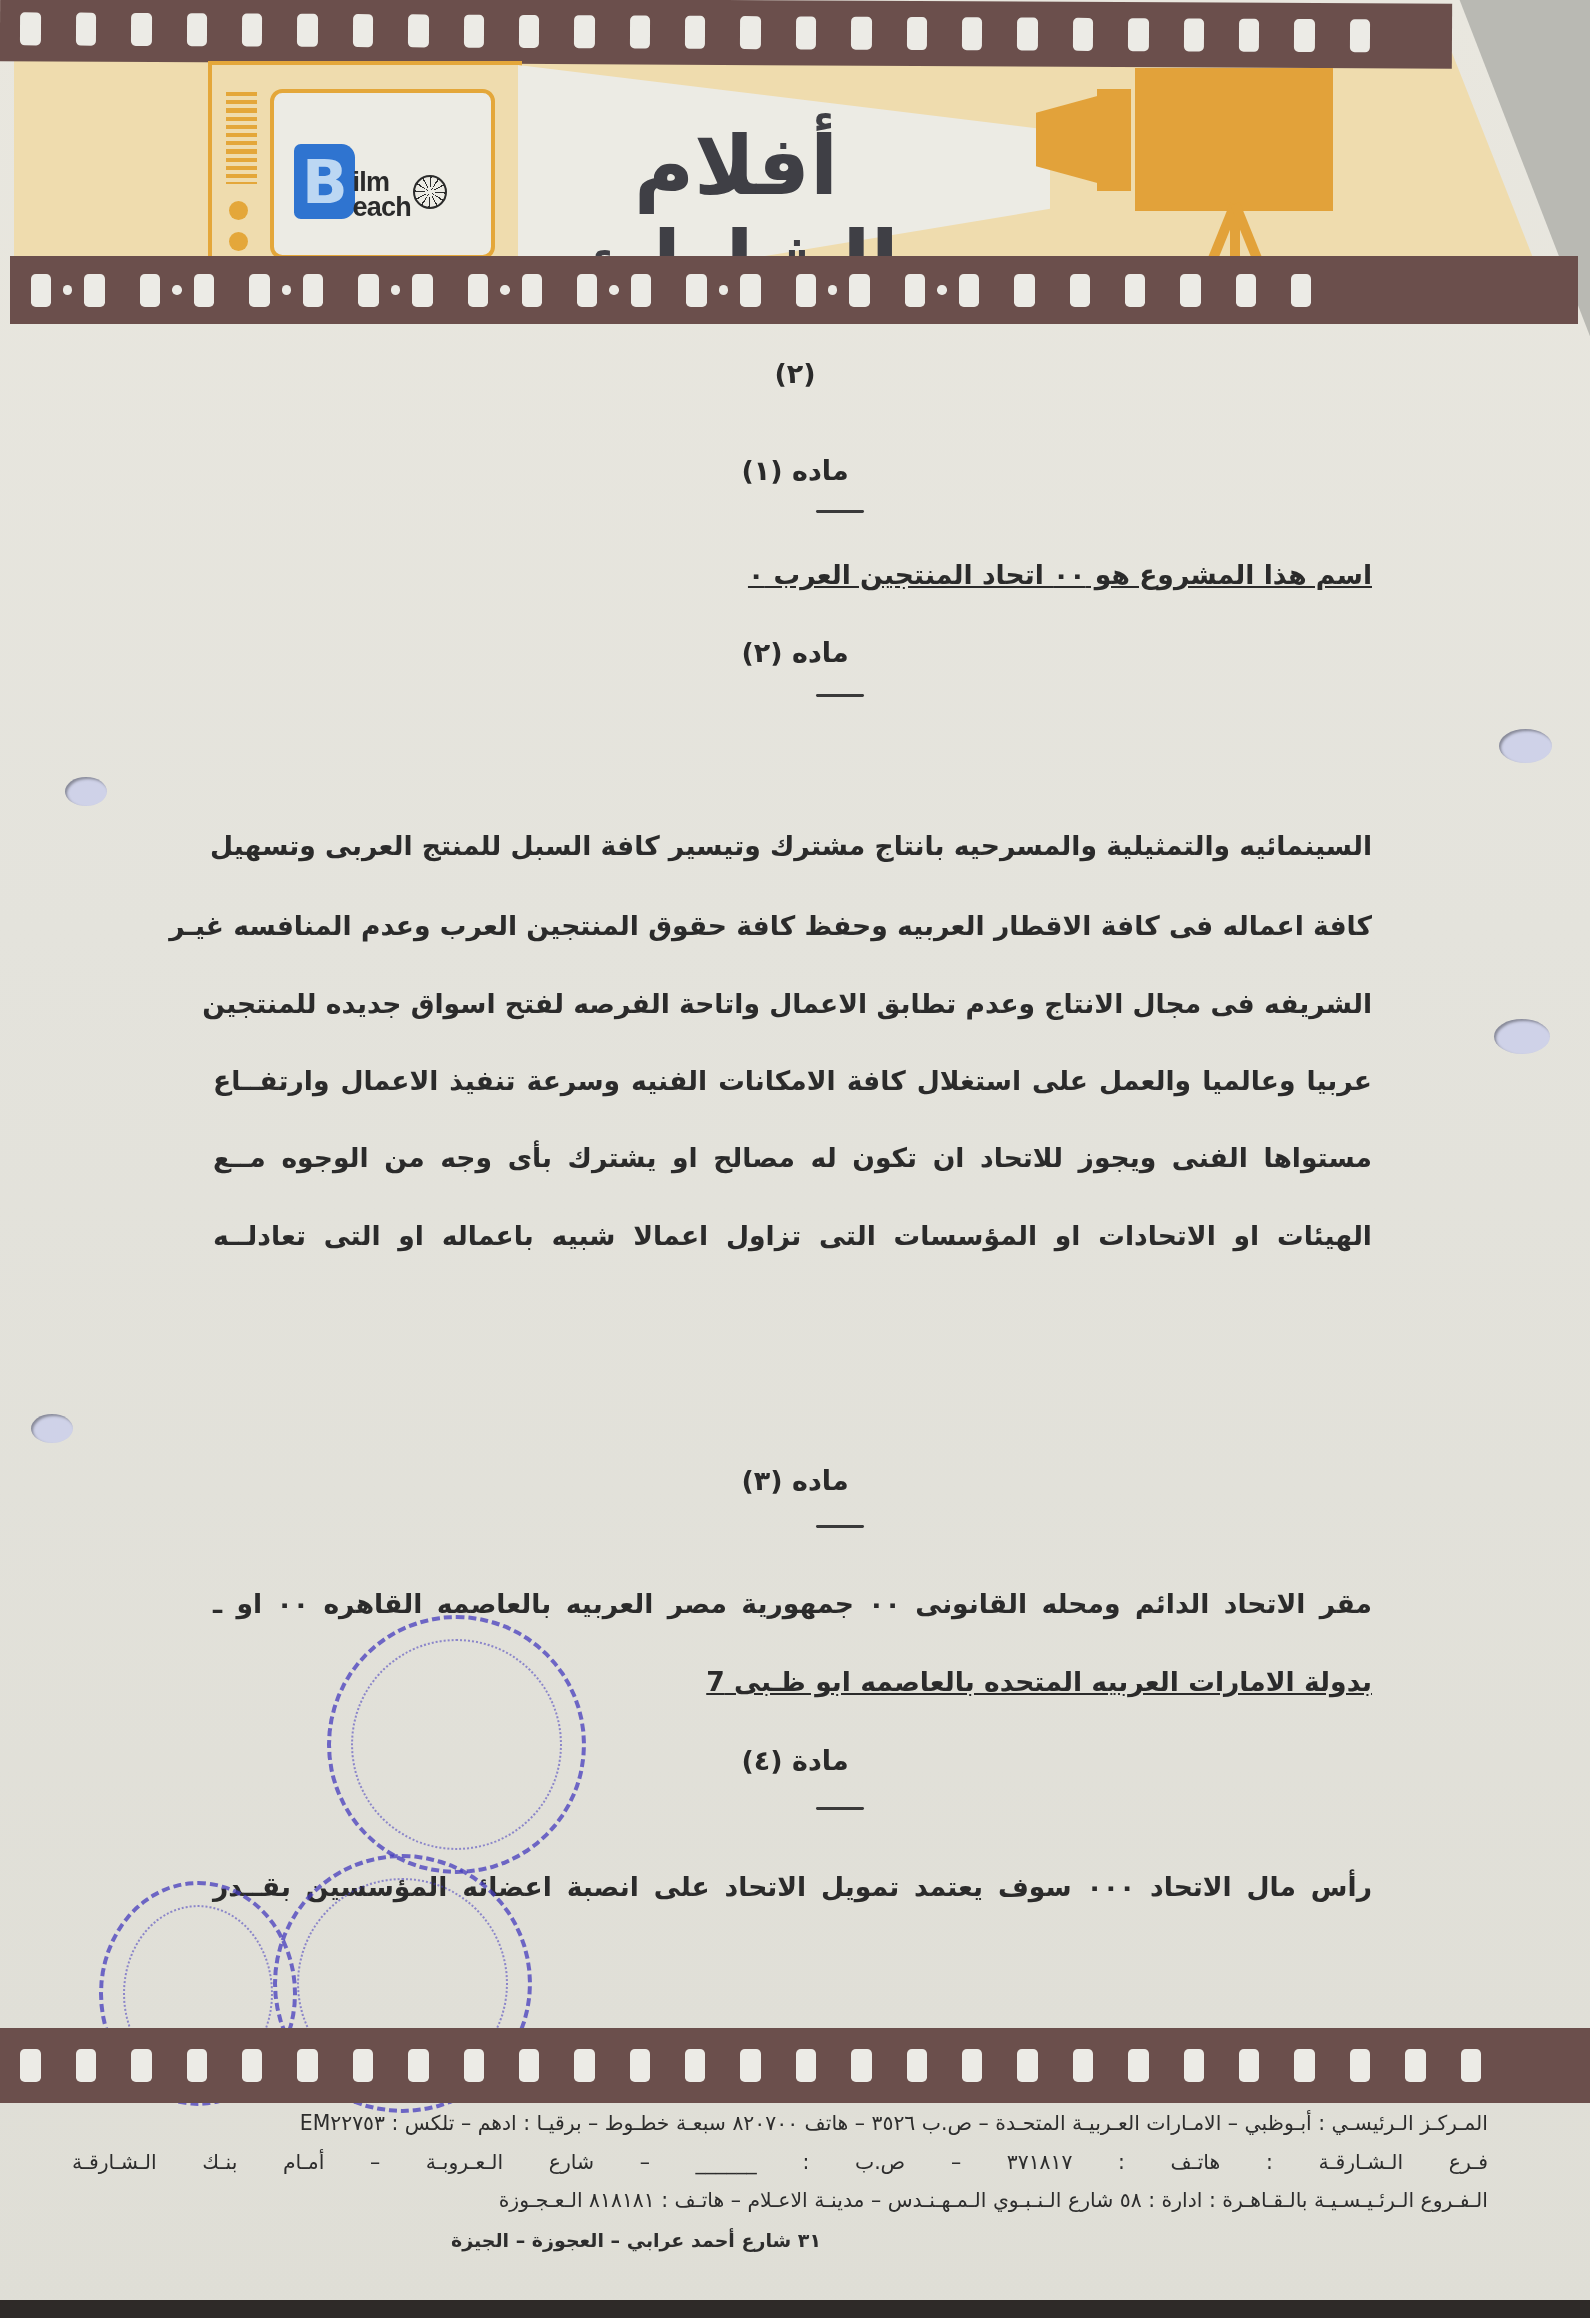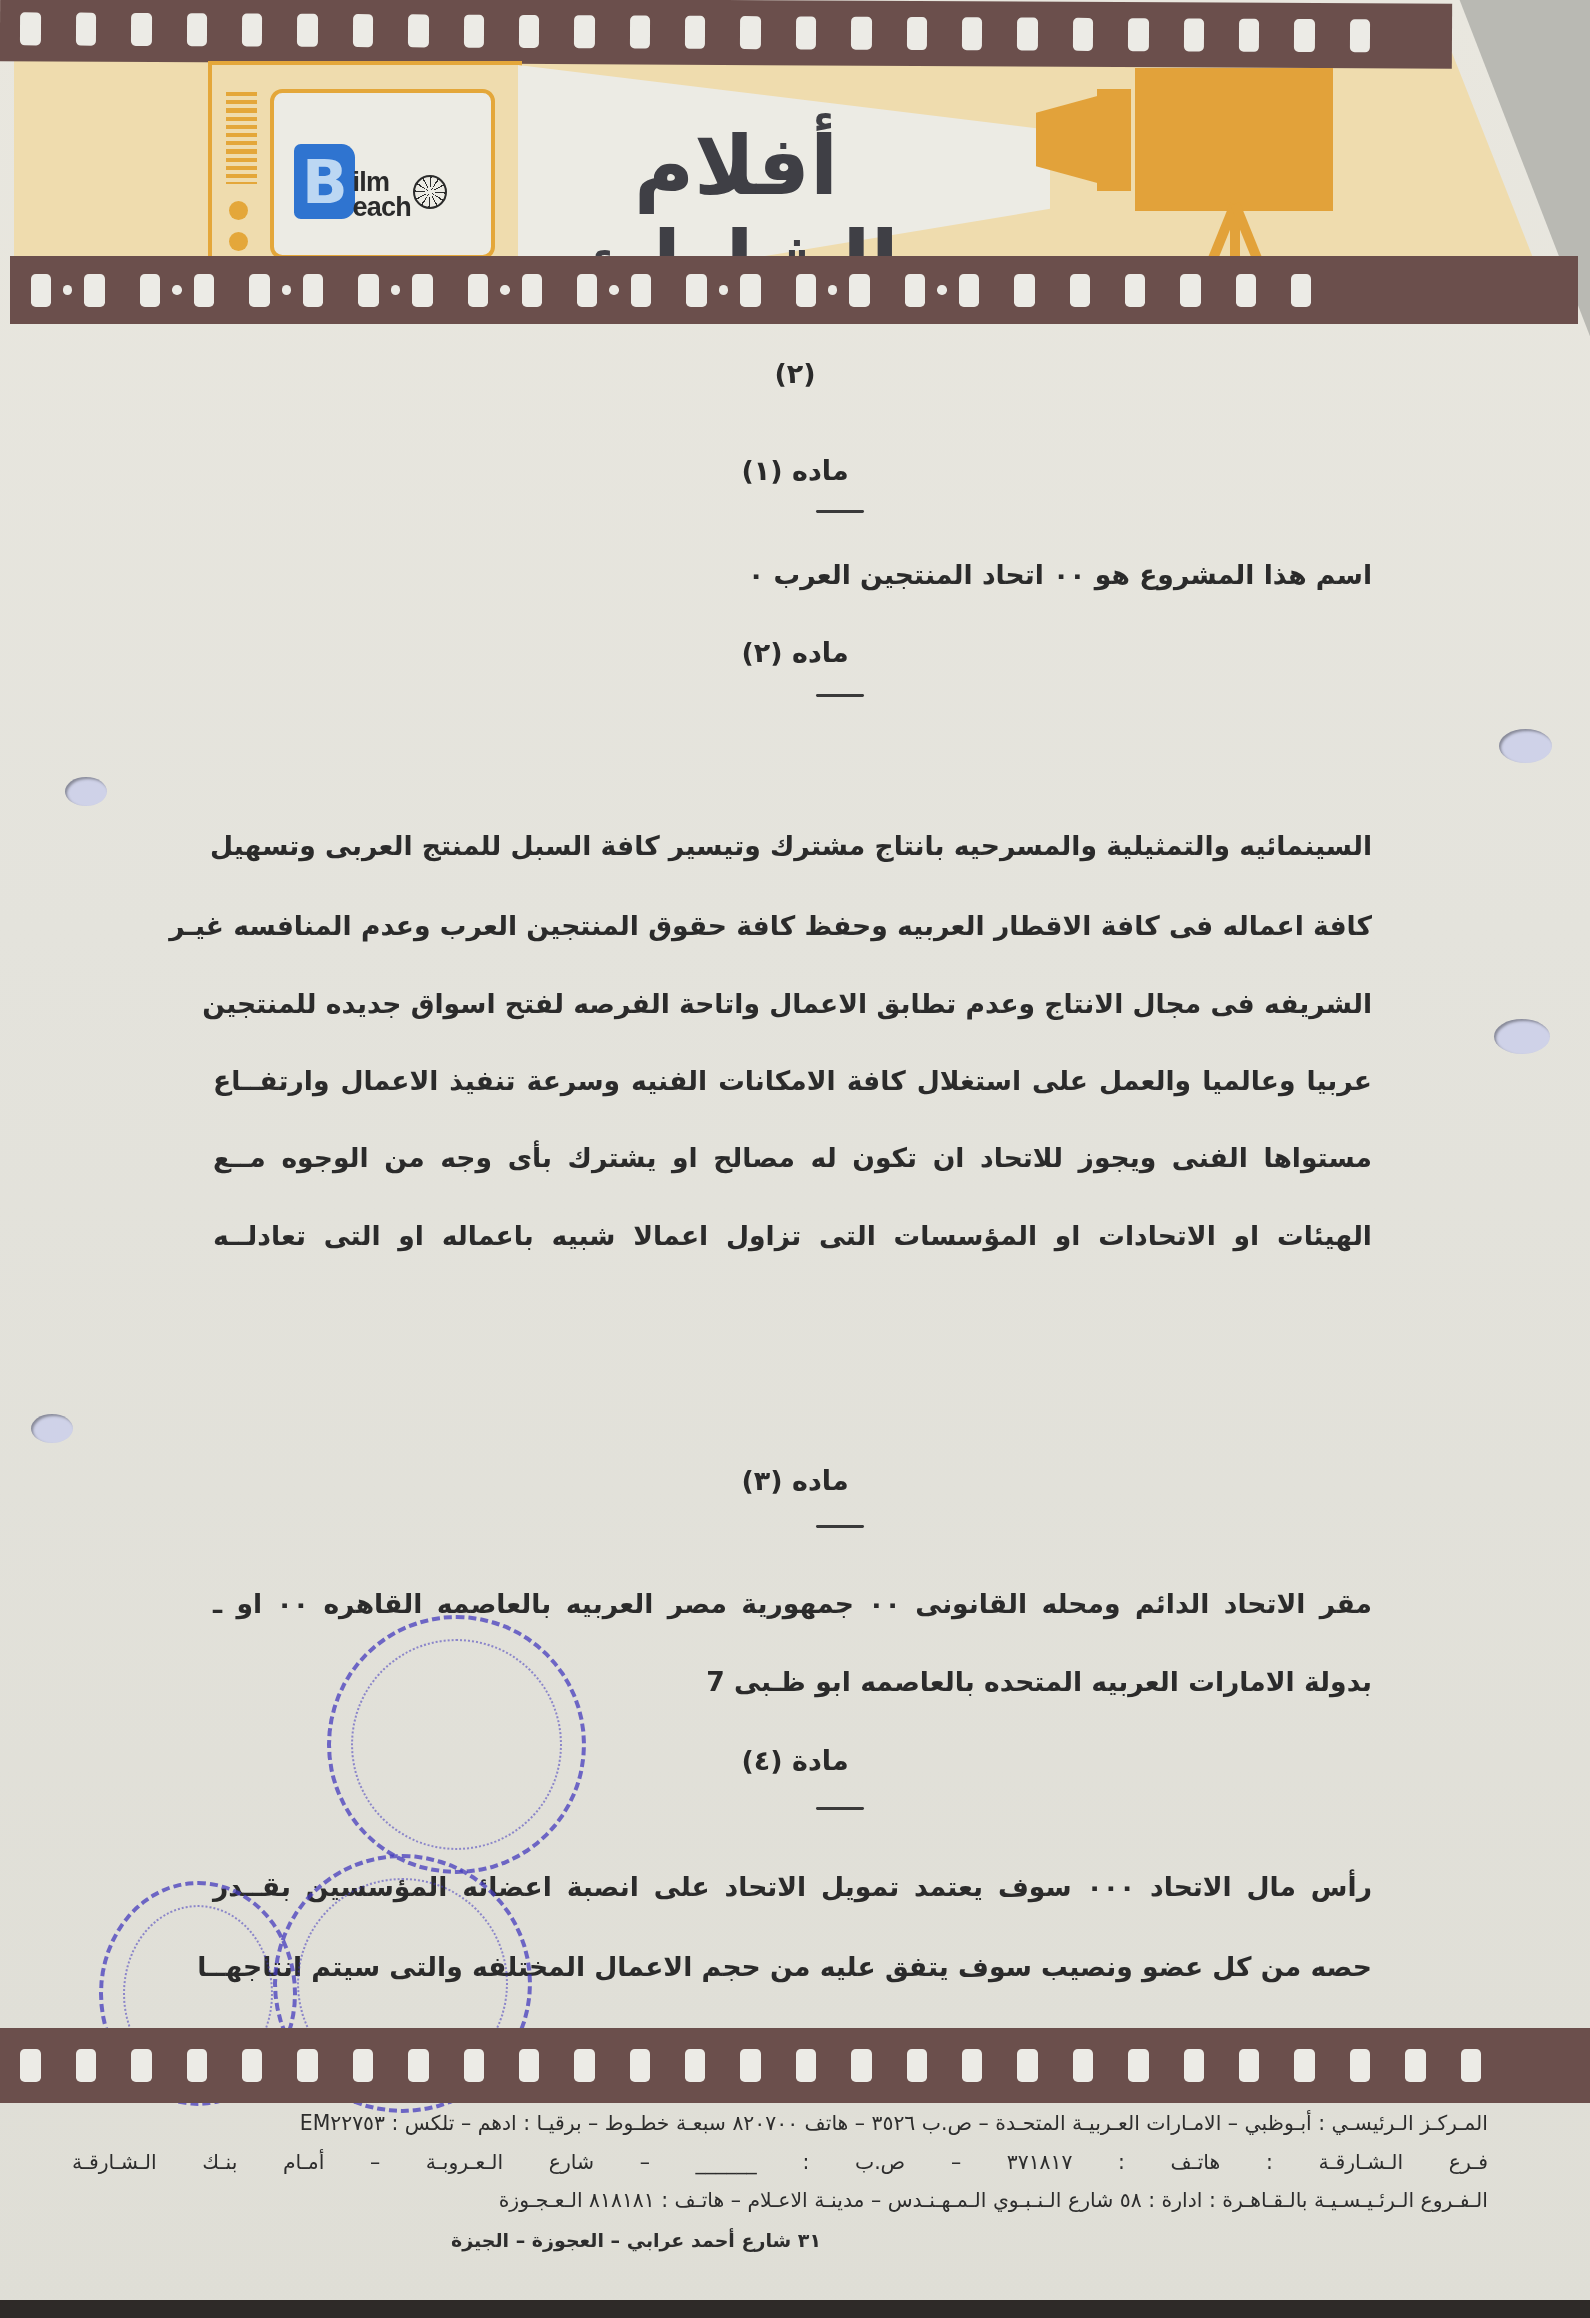--- a/index.html
+++ b/index.html
@@ -90,21 +90,21 @@
       font: bold 27px "DejaVu Sans", sans-serif; color: #2a2a2a;
     }
     .underline-dash {
       position: absolute; width: 48px; height: 3.4px; background: #3a3a3a; border-radius: 1.4px;
     }
     .para-line {
       position: absolute; right: 218px; width: 1159px; direction: rtl; text-align: justify;
       text-align-last: justify;
       font: bold 26.6px "DejaVu Sans", sans-serif; color: #2b2b2b; white-space: nowrap;
     }
-    .para-line.short { text-align-last: right; }
+    .para-line.short { text-align-last: right; text-decoration: underline; }
 
     .punch-hole {
       position: absolute; width: 42px; height: 29px; border-radius: 50%;
       background: #cfd2e8; box-shadow: inset 2px 2px 2.7px rgba(0,0,0,0.35);
     }
     .stamp {
       position: absolute; border-radius: 50%; border: 4.1px dashed rgba(70,60,190,0.75);
       box-sizing: border-box;
     }
     .stamp::after {
@@ -238,21 +238,20 @@
   <div class="para-line" style="top:1142px">مستواها الفنى ويجوز للاتحاد ان تكون له مصالح او يشترك بأى وجه من الوجوه مــع</div>
 
   <div class="center-heading" style="top:1465px">ماده (٣)</div>
   <div class="underline-dash" style="left:816px;top:1525px"></div>
   <div class="para-line" style="top:1588px">مقر الاتحاد الدائم ومحله القانونى ٠٠ جمهورية مصر العربيه بالعاصمه القاهره ٠٠ او ـ</div>
   <div class="para-line short" style="top:1666px">بدولة الامارات العربيه المتحده بالعاصمه ابو ظـبى 7</div>
 
   <div class="center-heading" style="top:1745px">مادة (٤)</div>
   <div class="underline-dash" style="left:816px;top:1807px"></div>
   <div class="para-line" style="top:1871px">رأس مال الاتحاد ٠٠٠ سوف يعتمد تمويل الاتحاد على انصبة اعضائه المؤسسين بقــدر</div>
-  <div class="para-line" style="top:1951px">حصه من كل عضو ونصيب سوف يتفق عليه من حجم الاعمال المختلفه والتى سيتم انتاجهــا</div>
 
   <div class="stamp" style="left:327px;top:1615px;width:259px;height:259px"></div>
   <div class="stamp" style="left:273px;top:1854px;width:259px;height:259px"></div>
   <div class="stamp" style="left:99px;top:1881px;width:198px;height:225px"></div>
 
   <div class="filmstrip strip-bottom">
     <span class="sprocket"></span>
       <span class="sprocket"></span>
       <span class="sprocket"></span>
       <span class="sprocket"></span>

